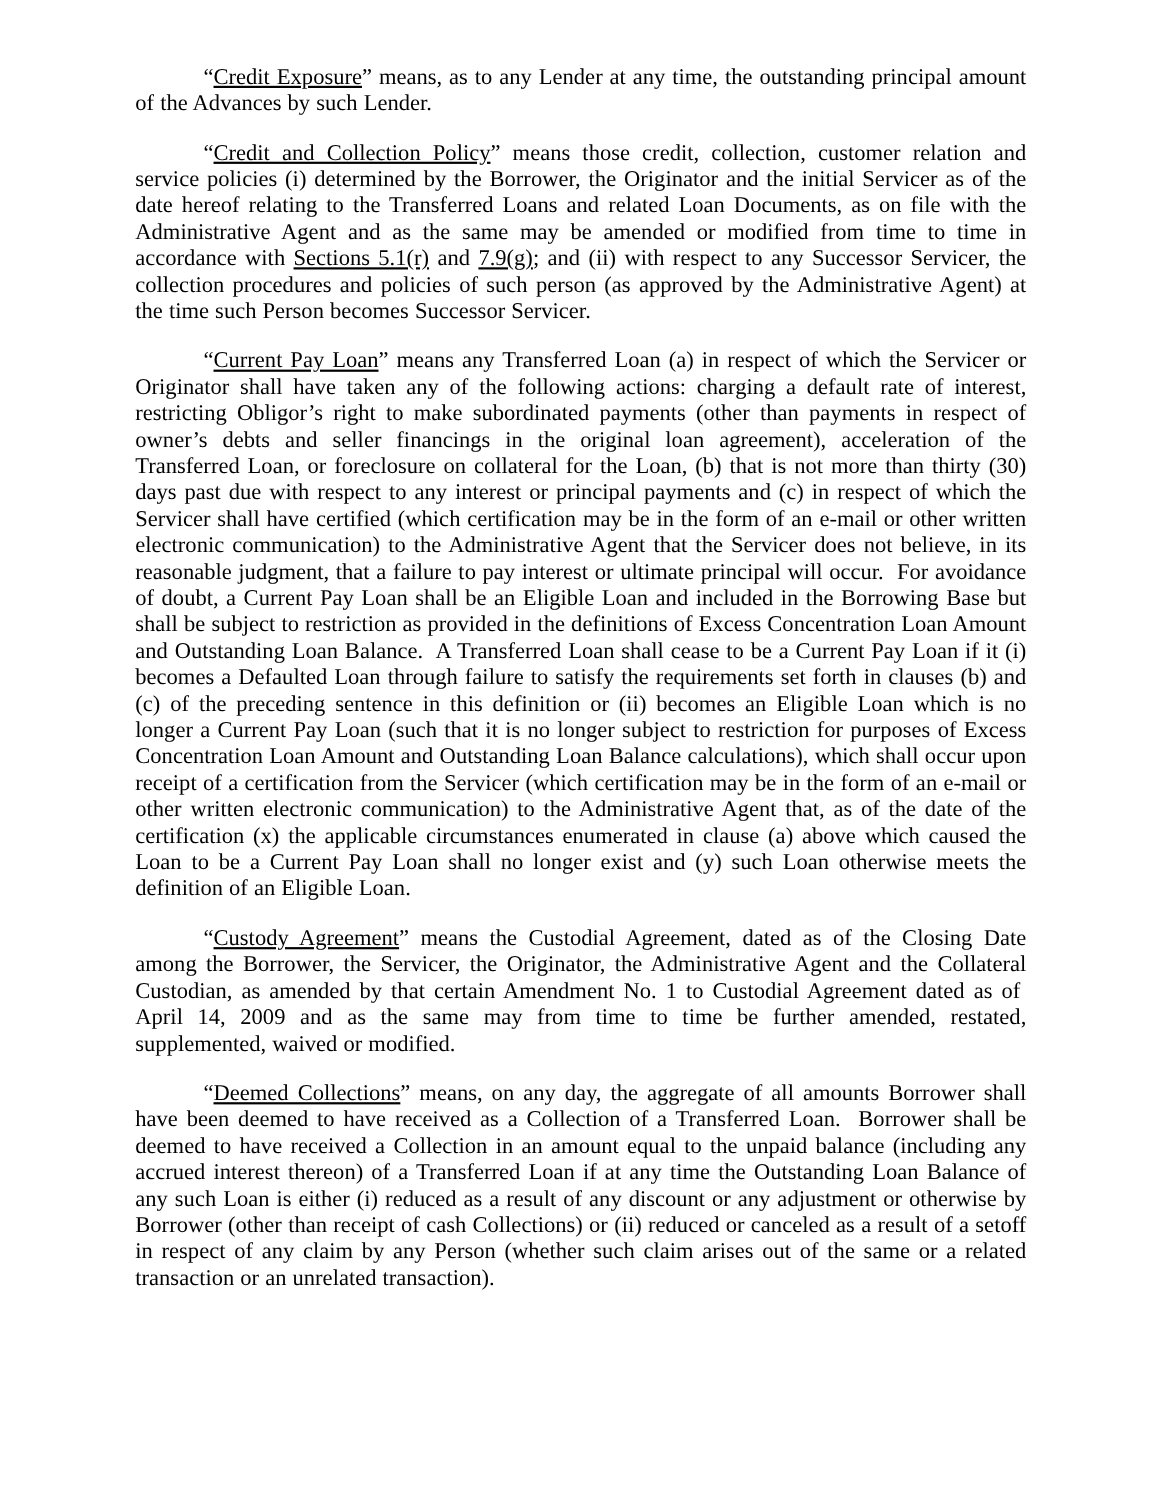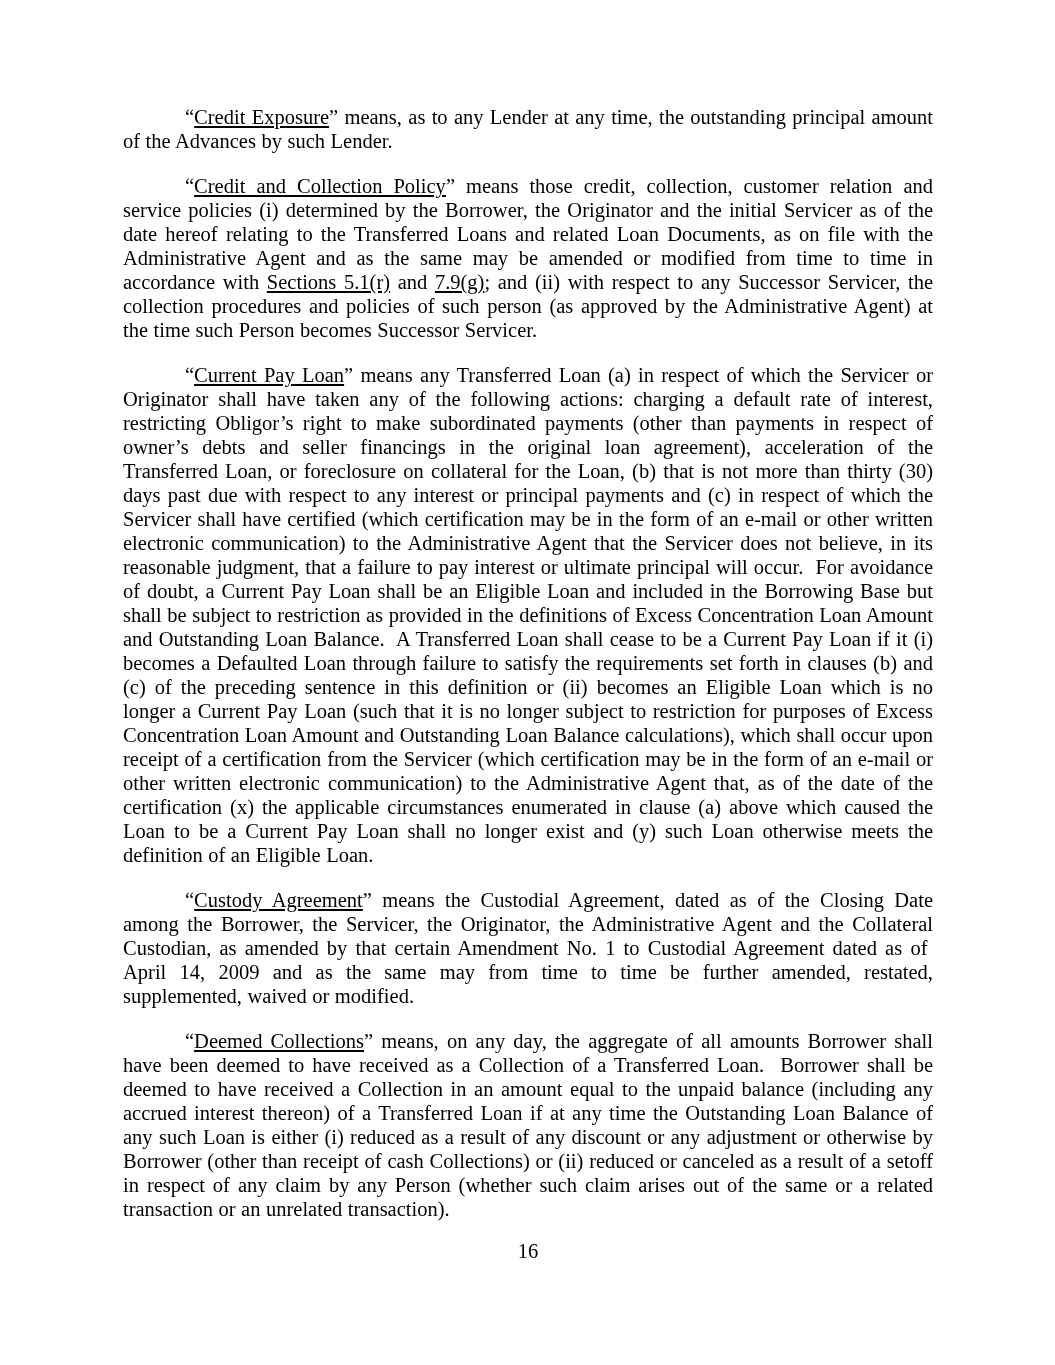--- a/index.html
+++ b/index.html
@@ -12,21 +12,21 @@
     height: 1365px;
     overflow: hidden;
     font-family: "Liberation Serif", "DejaVu Serif", serif;
     color: #000000;
   }
   .page {
     width: 1055px;
     height: 1365px;
     background: #ffffff;
     box-sizing: border-box;
-    padding: 105px 122px 0 123px;
+    padding: 58px 122px 0 123px;
   }
   .para {
     margin: 0 0 21px 0;
     font-size: 20.5px;
     line-height: 24px;
     text-align: justify;
     text-indent: 62px;
     word-spacing: 0.02em;
   }
   .defined-term {
@@ -44,14 +44,13 @@
 <body>
 
 <div class="page">
   <div id="document-body">
       <p class="para"><span>“</span><span class="defined-term">Credit Exposure</span><span>” means, as to any Lender at any time, the outstanding principal amount of the Advances by such Lender.</span></p>
       <p class="para"><span>“</span><span class="defined-term">Credit and Collection Policy</span><span>” means those credit, collection, customer relation and service policies (i) determined by the Borrower, the Originator and the initial Servicer as of the date hereof relating to the Transferred Loans and related Loan Documents, as on file with the Administrative Agent and as the same may be amended or modified from time to time in accordance with </span><span class="defined-term">Sections 5.1(r)</span><span> and </span><span class="defined-term">7.9(g)</span><span>; and (ii) with respect to any Successor Servicer, the collection procedures and policies of such person (as approved by the Administrative Agent) at the time such Person becomes Successor Servicer.</span></p>
       <p class="para"><span>“</span><span class="defined-term">Current Pay Loan</span><span>” means any Transferred Loan (a) in respect of which the Servicer or Originator shall have taken any of the following actions: charging a default rate of interest, restricting Obligor’s right to make subordinated payments (other than payments in respect of owner’s debts and seller financings in the original loan agreement), acceleration of the Transferred Loan, or foreclosure on collateral for the Loan, (b) that is not more than thirty (30) days past due with respect to any interest or principal payments and (c) in respect of which the Servicer shall have certified (which certification may be in the form of an e-mail or other written electronic communication) to the Administrative Agent that the Servicer does not believe, in its reasonable judgment, that a failure to pay interest or ultimate principal will occur.&nbsp; For avoidance of doubt, a Current Pay Loan shall be an Eligible Loan and included in the Borrowing Base but shall be subject to restriction as provided in the definitions of Excess Concentration Loan Amount and Outstanding Loan Balance.&nbsp; A Transferred Loan shall cease to be a Current Pay Loan if it (i) becomes a Defaulted Loan through failure to satisfy the requirements set forth in clauses (b) and (c) of the preceding sentence in this definition or (ii) becomes an Eligible Loan which is no longer a Current Pay Loan (such that it is no longer subject to restriction for purposes of Excess Concentration Loan Amount and Outstanding Loan Balance calculations), which shall occur upon receipt of a certification from the Servicer (which certification may be in the form of an e-mail or other written electronic communication) to the Administrative Agent that, as of the date of the certification (x) the applicable circumstances enumerated in clause (a) above which caused the Loan to be a Current Pay Loan shall no longer exist and (y) such Loan otherwise meets the definition of an Eligible Loan.</span></p>
       <p class="para"><span>“</span><span class="defined-term">Custody Agreement</span><span>” means the Custodial Agreement, dated as of the Closing Date among the Borrower, the Servicer, the Originator, the Administrative Agent and the Collateral Custodian, as amended by that certain Amendment No. 1 to Custodial Agreement dated as of&nbsp; April 14, 2009 and as the same may from time to time be further amended, restated, supplemented, waived or modified.</span></p>
       <p class="para"><span>“</span><span class="defined-term">Deemed Collections</span><span>” means, on any day, the aggregate of all amounts Borrower shall have been deemed to have received as a Collection of a Transferred Loan.&nbsp; Borrower shall be deemed to have received a Collection in an amount equal to the unpaid balance (including any accrued interest thereon) of a Transferred Loan if at any time the Outstanding Loan Balance of any such Loan is either (i) reduced as a result of any discount or any adjustment or otherwise by Borrower (other than receipt of cash Collections) or (ii) reduced or canceled as a result of a setoff in respect of any claim by any Person (whether such claim arises out of the same or a related transaction or an unrelated transaction).</span></p>
     </div>
-  <div class="page-number">16</div>
 </div>
 
 </body></html>

